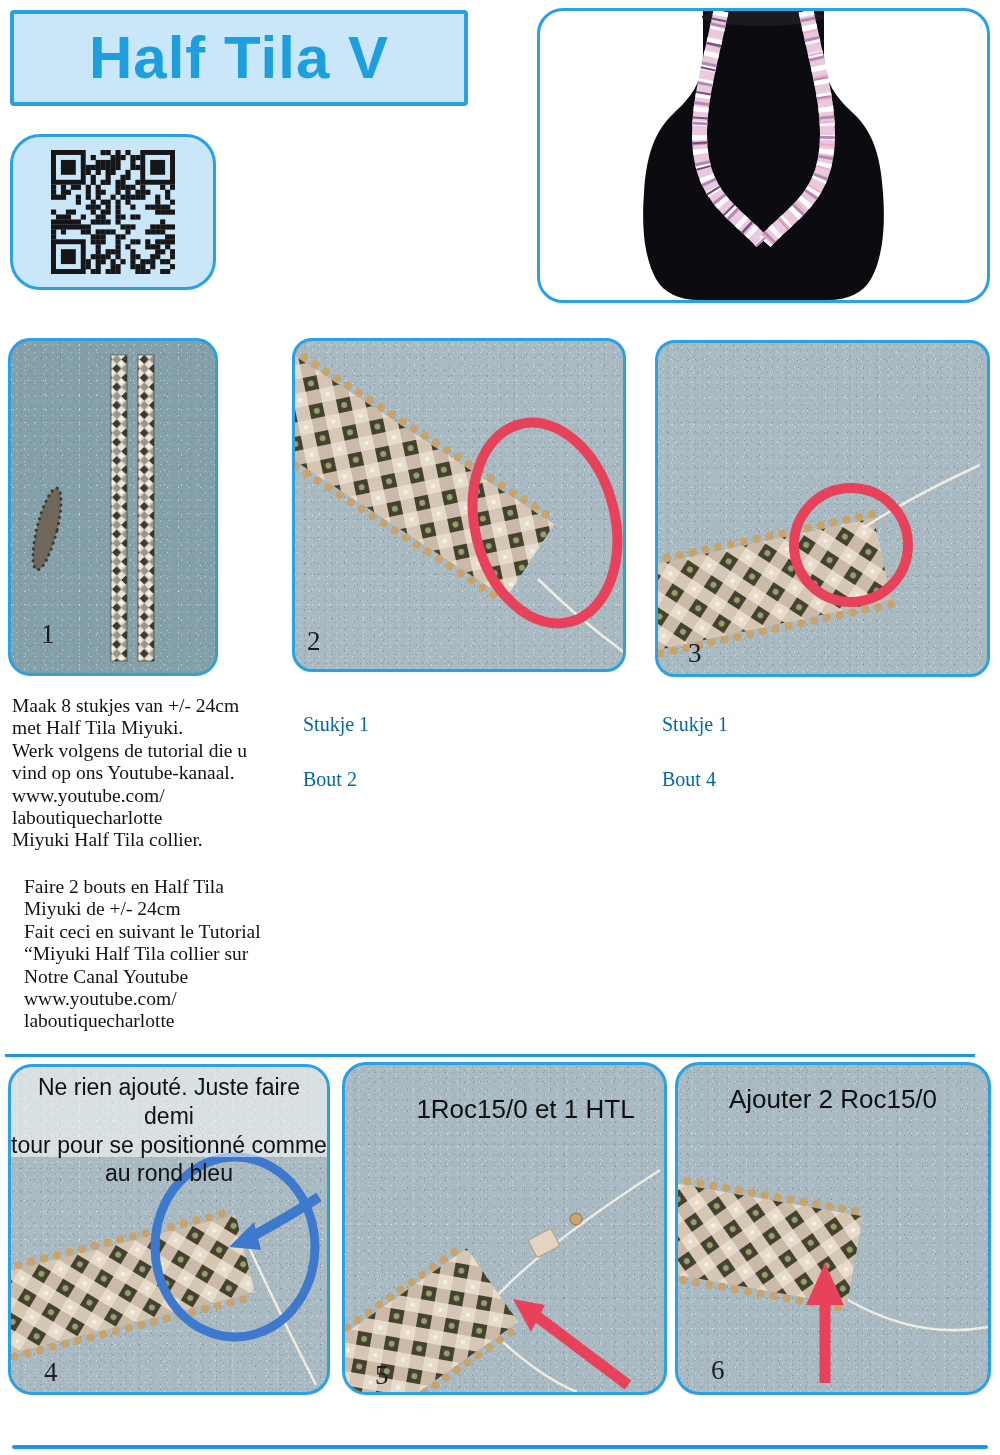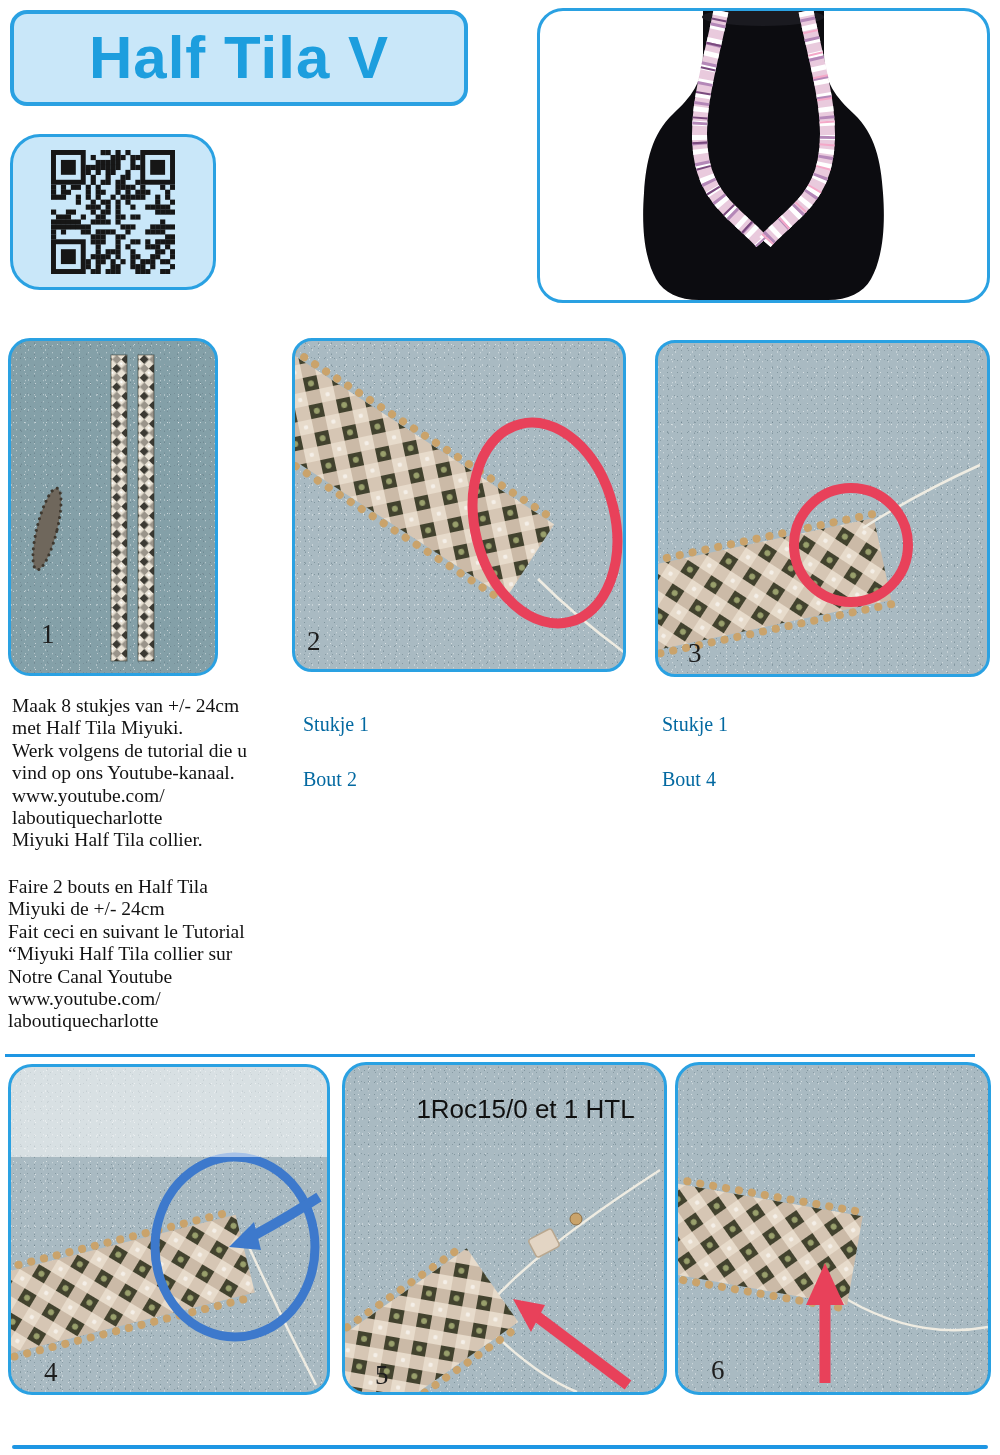--- a/index.html
+++ b/index.html
@@ -13,21 +13,21 @@
   *{margin:0;padding:0;box-sizing:border-box;}
   html,body{background:#ffffff;}
   .page{
     position:relative;width:1000px;height:1455px;background:#fff;overflow:hidden;
     font-family:"Liberation Serif",serif;color:var(--ink);
   }
   .abs{position:absolute;}
   
   .title-box{
     left:10px;top:10px;width:458px;height:96px;
-    background:var(--panel);border:4px solid var(--blue);border-radius:17px;
+    background:var(--panel);border:4px solid var(--blue);border-radius:4px;
     display:flex;align-items:center;justify-content:center;
   }
   .title-box h1{
     font-family:"Liberation Sans",sans-serif;font-weight:bold;
     font-size:60px;color:var(--titleblue);letter-spacing:1px;line-height:1;
   }
   .qr-box{
     left:10px;top:134px;width:206px;height:156px;
     background:var(--panel);border:3px solid var(--blue);border-radius:30px;
     display:flex;align-items:center;justify-content:center;
@@ -116,21 +116,21 @@
     font-family:"Liberation Sans",sans-serif;color:#101010;white-space:pre-line;line-height:1.25;
   }
   .cap4{top:6px;font-size:23px;}
   .cap5{top:28px;font-size:26px;}
   .cap6{top:18px;font-size:26px;}
   
   .instr{
     white-space:pre-line;font-size:19.5px;line-height:22.4px;color:#121212;
   }
   .instr-dutch{left:12px;top:695px;width:290px;}
-  .instr-french{left:8px;top:876px;width:300px;}
+  .instr-french{left:24px;top:876px;width:300px;}
   .piece-caption{font-size:20px;color:#0369a1;}
   .sep-line{left:5px;top:1054px;width:970px;height:3px;background:#1e96e3;}
   .bottom-line{left:12px;top:1445px;width:976px;height:4px;background:#1e96e3;border-radius:2px;}
 </style>
 </head>
 <body>
 
 <div class="page">
 
   <svg width="0" height="0" style="position:absolute" aria-hidden="true">
@@ -487,20 +487,23 @@
         <rect x="0" y="-40" width="262" height="80" fill="url(#beadp)"></rect>
         <line x1="0" y1="-44" x2="262" y2="-44" stroke="#caa36b" stroke-width="8" stroke-dasharray="0.1 13" stroke-linecap="round"></line>
         <line x1="0" y1="44" x2="262" y2="44" stroke="#caa36b" stroke-width="8" stroke-dasharray="0.1 13" stroke-linecap="round"></line>
       </g>
       <path d="M238,180 Q270,250 305,318" fill="none" stroke="#efece2" stroke-width="2.5"></path>
       <ellipse cx="224" cy="180" rx="80" ry="90" fill="none" stroke="#3d79cc" stroke-width="9"></ellipse>
       <path d="M308,130 C283,146 262,158 244,168" fill="none" stroke="#3d79cc" stroke-width="10"></path>
       <polygon points="218,180 250,183 243,155" fill="#3d79cc"></polygon>
     </svg>
     <div class="caption-band"></div>
+    <div class="photo-caption cap4">Ne rien ajouté. Juste faire demi
+tour pour se positionné comme
+au rond bleu</div>
     <div class="photo-number" style="left:33px;top:290px">4</div>
   </div>
 
   <div class="abs photo photo5 felt">
     <svg width="319" height="327" viewBox="0 0 319 327">
       <path d="M148,235 C180,200 230,160 315,105" fill="none" stroke="#efece2" stroke-width="2.5"></path>
       <path d="M140,260 Q190,310 232,327" fill="none" stroke="#efece2" stroke-width="2.5"></path>
       <g transform="translate(-45,355) rotate(-35)">
         <rect x="0" y="-45" width="235" height="90" fill="url(#beadp)"></rect>
         <line x1="0" y1="-49" x2="235" y2="-49" stroke="#caa36b" stroke-width="8" stroke-dasharray="0.1 13" stroke-linecap="round"></line>
@@ -519,17 +522,18 @@
     <svg width="310" height="327" viewBox="0 0 310 327">
       <path d="M170,235 Q240,275 310,262" fill="none" stroke="#efece2" stroke-width="2.5"></path>
       <g transform="translate(-25,160) rotate(10)">
         <rect x="0" y="-45" width="205" height="90" fill="url(#beadp)"></rect>
         <line x1="0" y1="-49" x2="205" y2="-49" stroke="#caa36b" stroke-width="8" stroke-dasharray="0.1 13" stroke-linecap="round"></line>
         <line x1="0" y1="49" x2="205" y2="49" stroke="#caa36b" stroke-width="8" stroke-dasharray="0.1 13" stroke-linecap="round"></line>
       </g>
       <path d="M147,318 L147,235" fill="none" stroke="#e8415a" stroke-width="11"></path>
       <polygon points="147,198 128,240 166,240" fill="#e8415a"></polygon>
     </svg>
+    <div class="photo-caption cap6">Ajouter 2 Roc15/0</div>
     <div class="photo-number" style="left:33px;top:290px">6</div>
   </div>
 
   <div class="abs bottom-line"></div>
 </div>
 
 </body></html>

